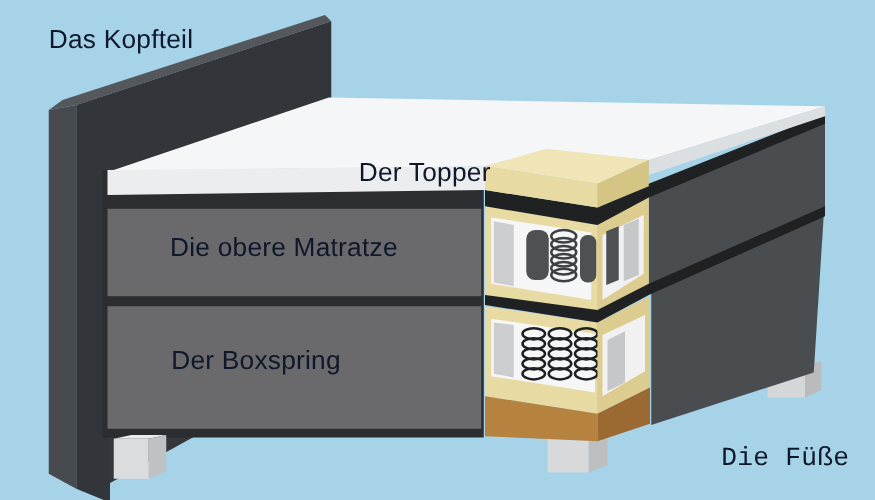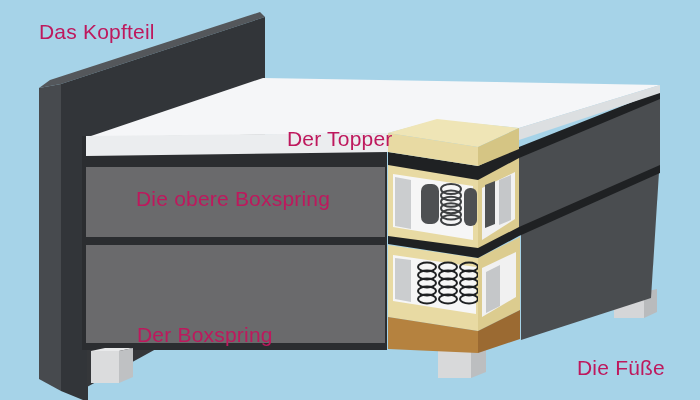--- a/index.html
+++ b/index.html
@@ -8,21 +8,21 @@
     width:700px;height:400px;
     overflow:hidden;
     background:#a6d3e8;
     font-family:"Liberation Sans", sans-serif;
   }
   #stage svg{position:absolute;left:0;top:0;}
   .lbl{
     position:absolute;
     font-size:21px;
     line-height:1.15;
-    color:#be185d;
+    color:#0f172a;
     white-space:nowrap;
     letter-spacing:0.2px;
   }
 </style>
 </head>
 <body>
 
 <div id="stage">
   <svg width="700" height="400" viewBox="0 0 700 400">
 
@@ -112,16 +112,16 @@
       <polygon points="86,136 388,133 388,152 86,156" fill="#ebedef"></polygon>
       <polygon points="519,128 660,85 660,93 519,140" fill="#dcdfe1"></polygon>
       <polygon points="388,133 437,119 519,128 478,147" fill="#efe5b6"></polygon>
       <polygon points="388,133 478,147 478,166 388,152" fill="#e8daa3"></polygon>
       <polygon points="478,147 519,128 519,149 478,166" fill="#d5c584"></polygon>
     </g>
   </svg>
 
   <div class="lbl" style="left:39px;top:20px;">Das Kopfteil</div>
   <div class="lbl" style="left:287px;top:95px;margin-top:32px;">Der Topper</div>
-  <div class="lbl" style="left:136px;top:187px;">Die obere Boxspring</div>
-  <div class="lbl" style="left:137px;top:277px;margin-top:46px;">Der Boxspring</div>
-  <div class="lbl" style="left:577px;top:356px;">Die Füße</div>
+  <div class="lbl" style="left:136px;top:187px;">Die obere Matratze</div>
+  <div class="lbl" style="left:137px;top:277px;">Der Boxspring</div>
+  <div class="lbl" style="left:577px;top:356px;font-family:Liberation Mono, monospace;">Die Füße</div>
 </div>
 
 </body></html>

